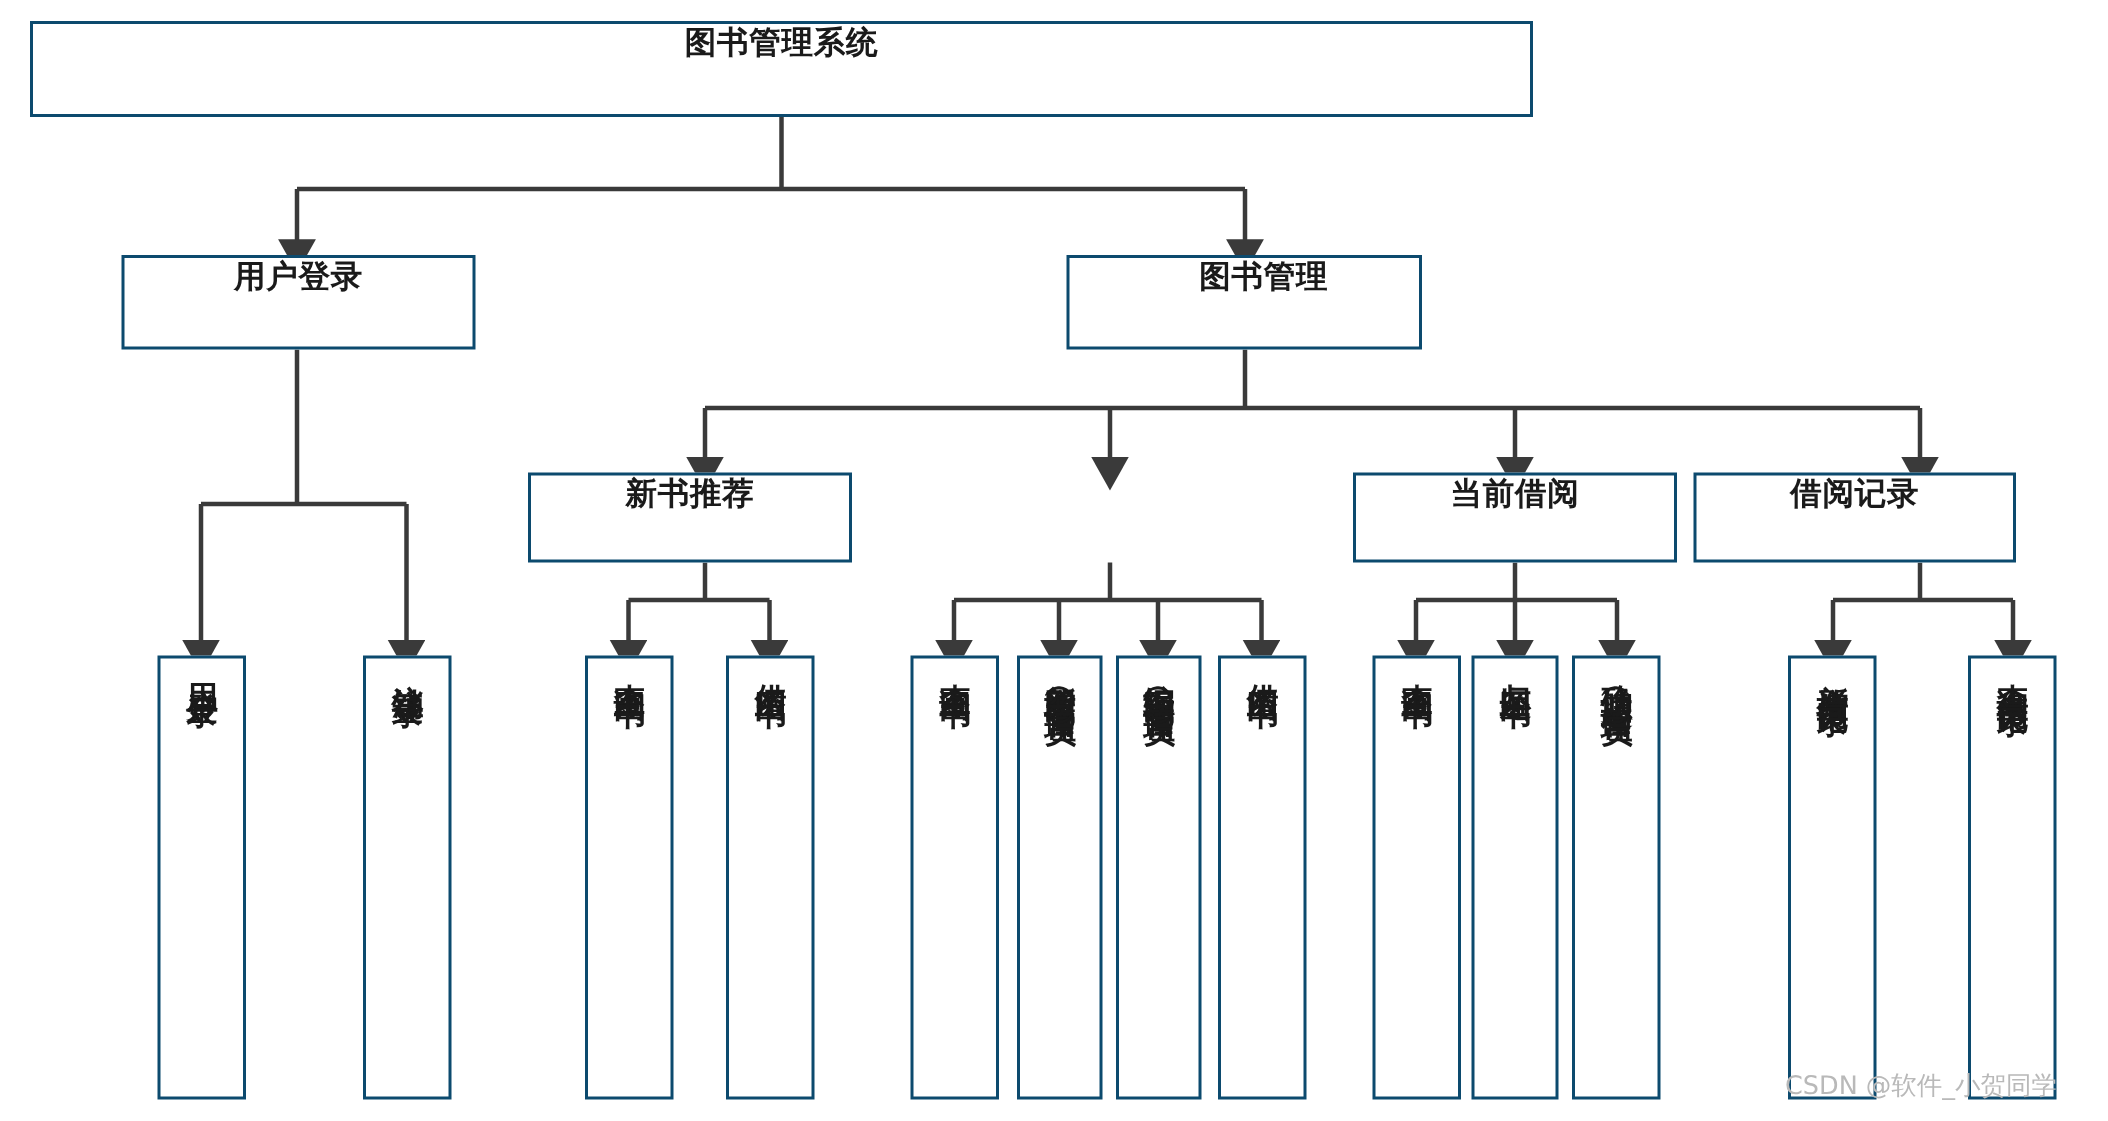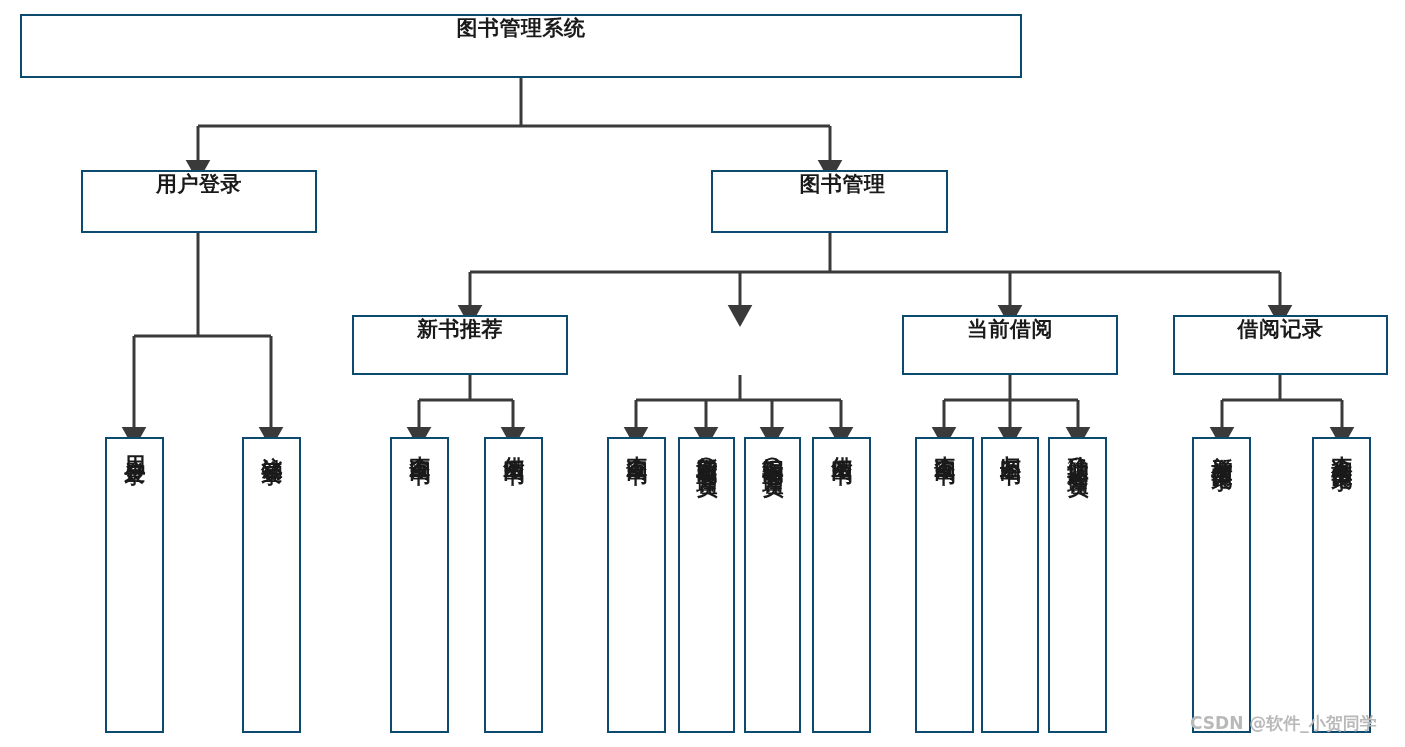--- a/index.html
+++ b/index.html
@@ -52,21 +52,20 @@
   }
   .watermark {
     position: absolute;
     left: 1190px;
     top: 712px;
     font-size: 17px;
     color: #b9b9b9;
     z-index: 5;
     white-space: nowrap;
     font-family: "DejaVu Sans", "Liberation Sans", sans-serif;
-    font-weight: bold;
   }
 </style>
 </head>
 <body>
 
 <div id="diagram-root">
 
   <svg class="edges" viewBox="0 0 1405 747" xmlns="http://www.w3.org/2000/svg">
     <defs>
       <marker id="arrowhead" markerWidth="9" markerHeight="9" refX="1.5" refY="4.2" orient="auto" markerUnits="strokeWidth">
@@ -129,21 +128,21 @@
   <div class="node" style="left:711px; top:170px; width:237px; height:63px;padding-left:26px;">
     <span class="node-label">图书管理</span>
   </div>
 
   <div class="node" style="left:352px; top:315px; width:216px; height:60px;">
     <span class="node-label">新书推荐</span>
   </div>
   <div class="node" style="left:902px; top:315px; width:216px; height:60px;">
     <span class="node-label">当前借阅</span>
   </div>
-  <div class="node" style="left:1173px; top:315px; width:215px; height:60px;">
+  <div class="node" style="left:1129px; top:315px; width:215px; height:60px;">
     <span class="node-label">借阅记录</span>
   </div>
 
   <div class="node vertical" style="left:105px; top:437px; width:59px; height:296px;">
     <span class="node-label">用户登录</span>
   </div>
   <div class="node vertical" style="left:242px; top:437px; width:59px; height:296px;">
     <span class="node-label">注销登录</span>
   </div>
 

